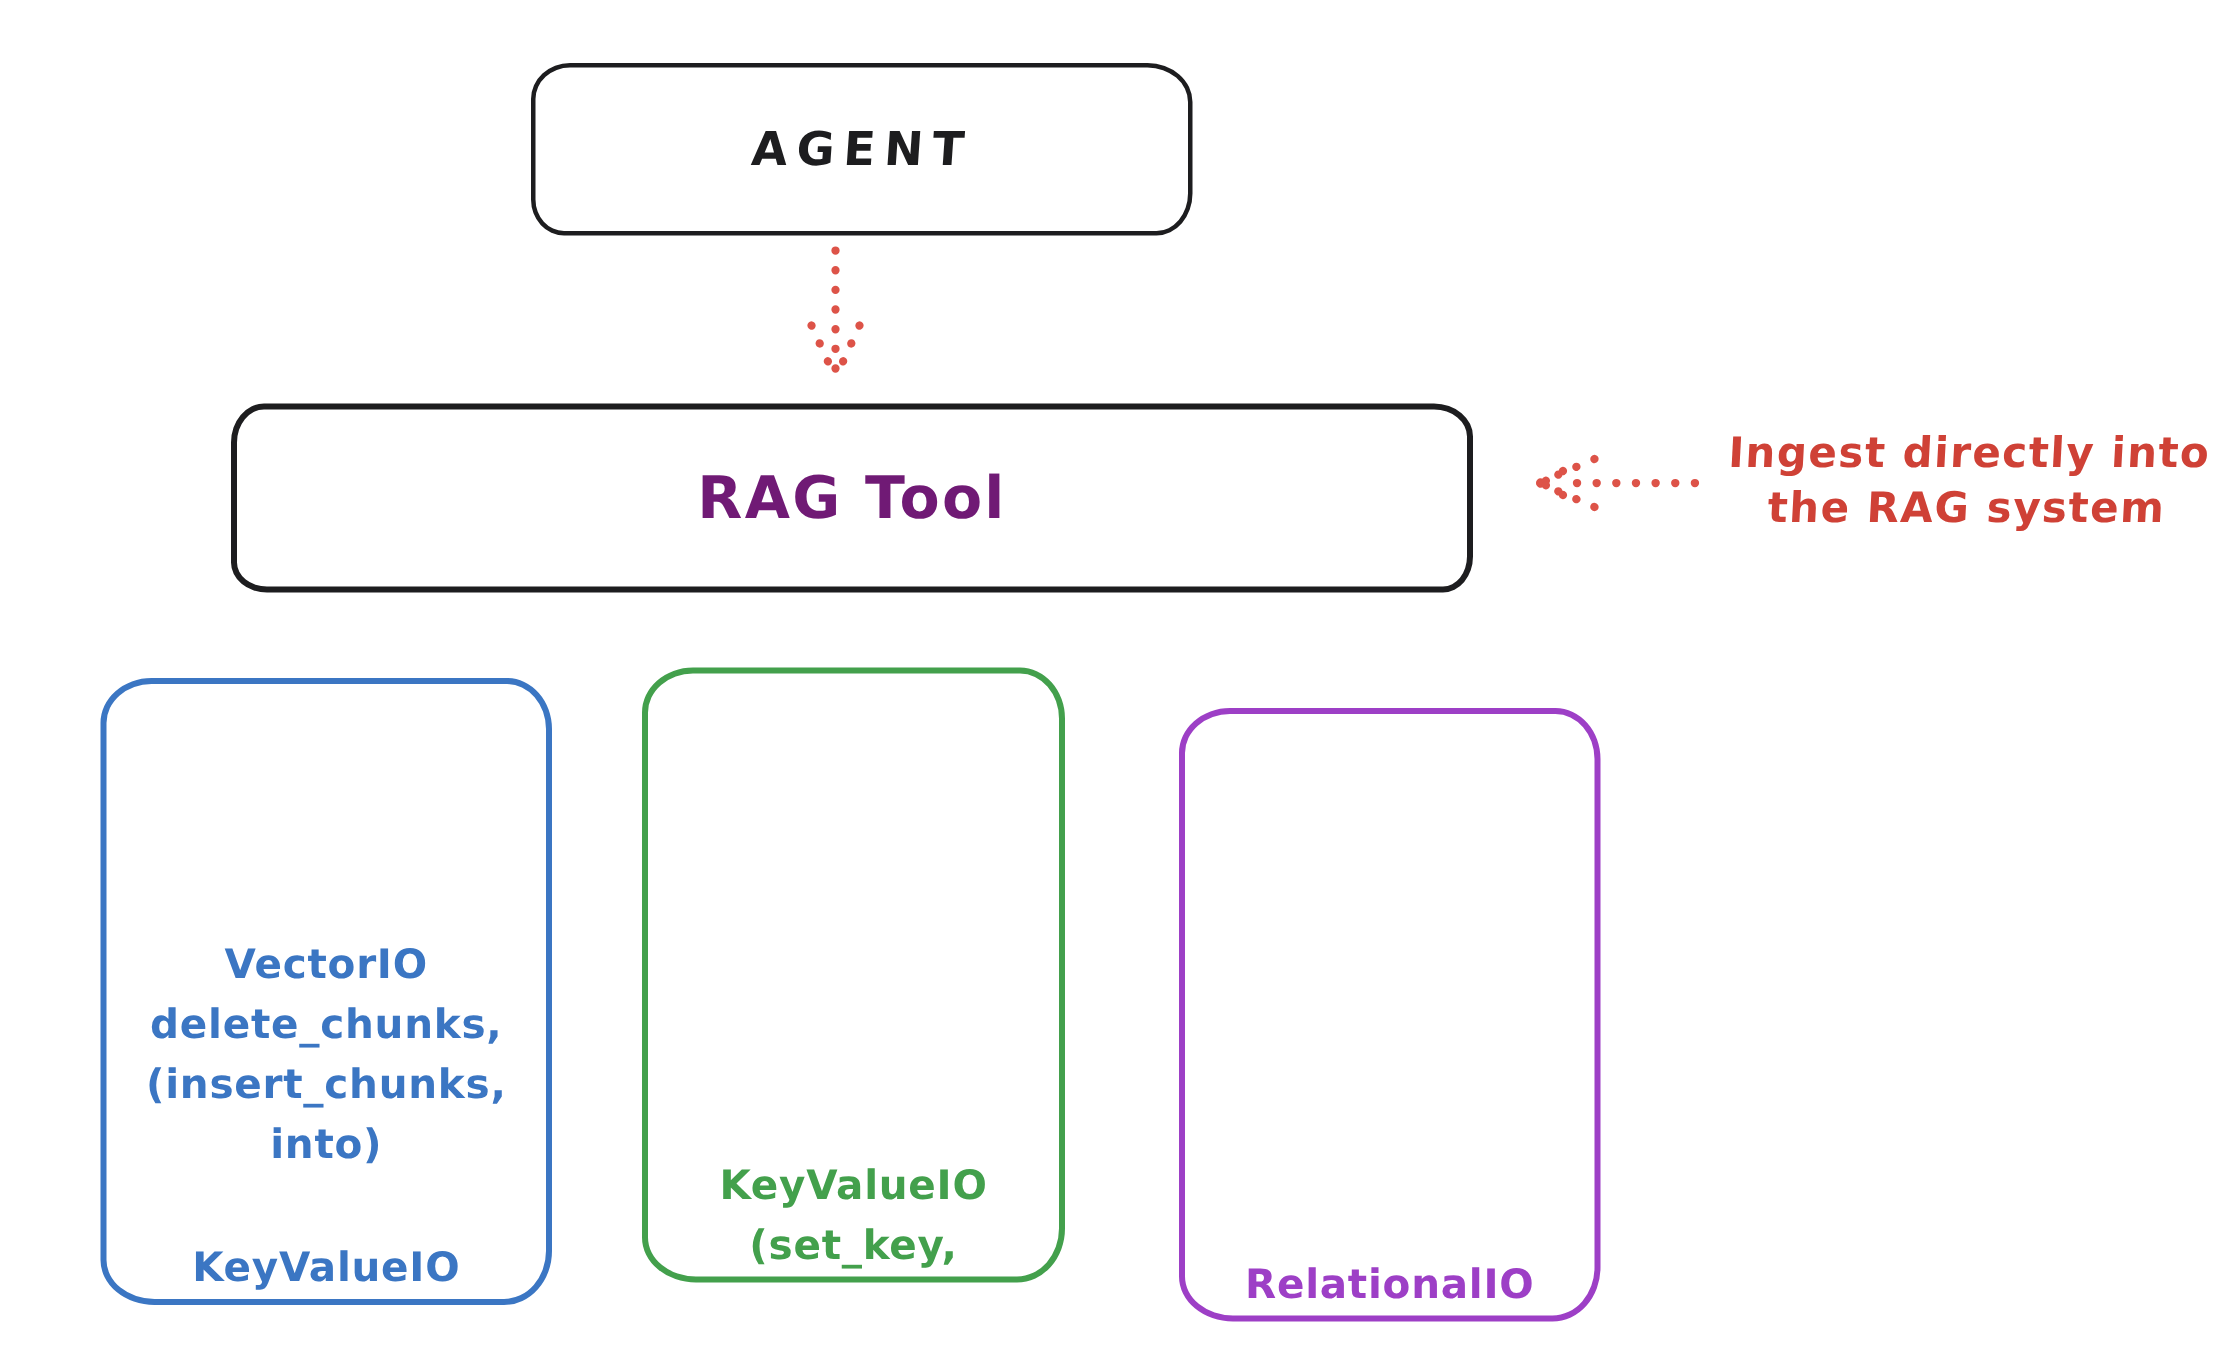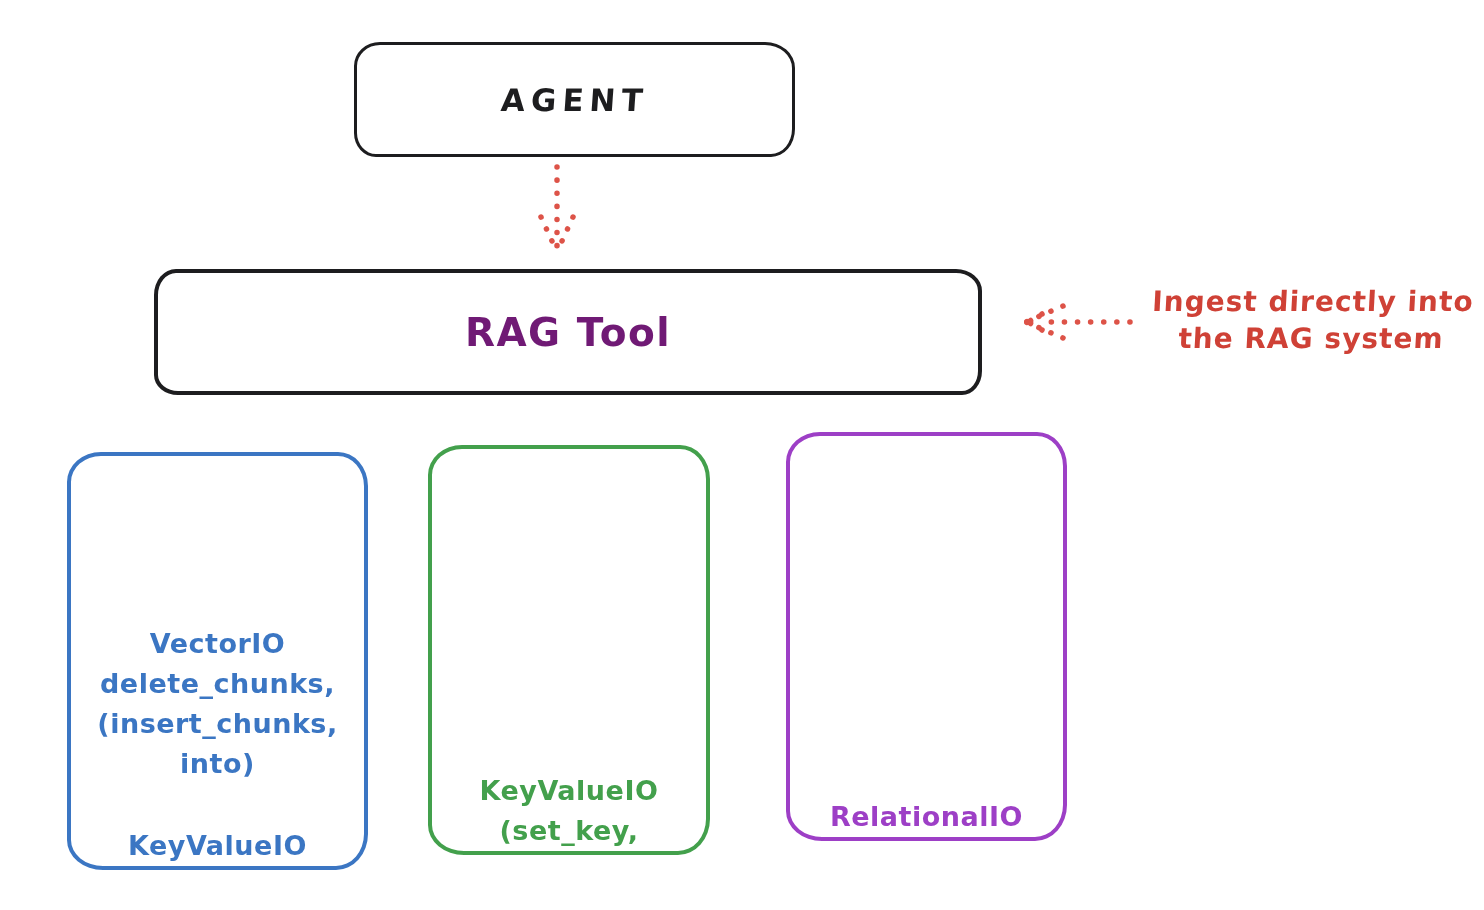--- a/index.html
+++ b/index.html
@@ -68,21 +68,21 @@
     left: 67px; top: 452px; width: 301px; height: 418px;
     border: 4px solid #3b76c3;
     color: #3b76c3;
   }
   .store-keyvalue {
     left: 428px; top: 445px; width: 282px; height: 410px;
     border: 4px solid #43a04c;
     color: #43a04c;
   }
   .store-relational {
-    left: 786px; top: 432px; width: 281px; height: 409px;
+    left: 786px; top: 472px; width: 281px; height: 409px;
     border: 4px solid #9d3fc6;
     color: #9d3fc6;
   }
   
   .annotation {
     position: absolute;
     left: 1140px; top: 283px; width: 344px;
     text-align: center;
     color: #cf4136;
     font-size: 28px;

